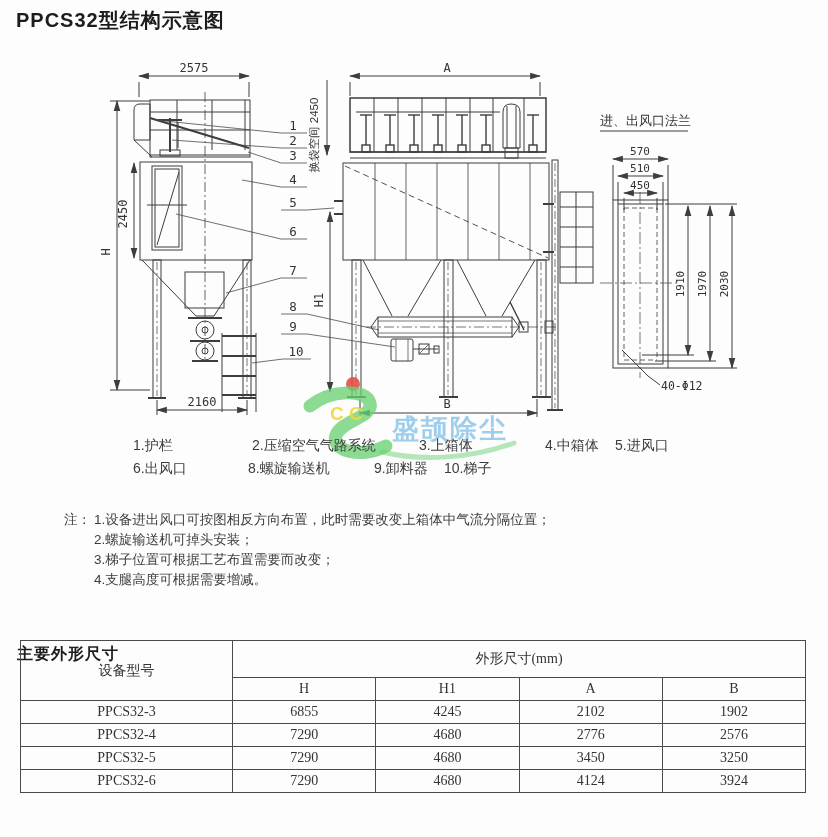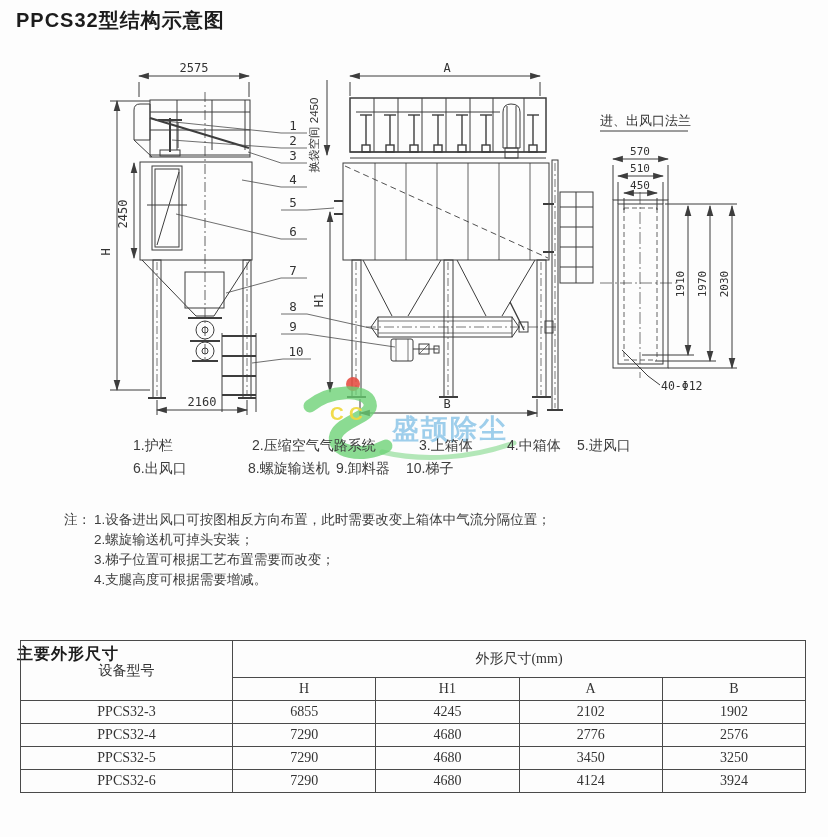--- a/index.html
+++ b/index.html
@@ -14,21 +14,21 @@
     left:16px;top:7px;font-size:20px;font-weight:bold;color:#1c1c1c;
     letter-spacing:1px;
   }
   #diagram-svg{left:0;top:0;z-index:1;}
   
   #legend{left:133px;top:434px;z-index:3;font-size:14px;color:#3c3c3c;}
   #legend .lrow{display:flex;height:23px;line-height:23px;}
   #legend .c1{width:80px;}
   #legend .c2{width:132px;margin-left:39px;}
   #legend .c3{width:88px;margin-left:35px;}
-  #legend .c4{width:70px;}
+  #legend .c4{width:70px;margin-left:38px;}
   #legend .c5{width:120px;}
   
   #notes{left:64px;top:510px;font-size:13.5px;color:#3c3c3c;line-height:20px;}
   #notes .nrow{display:flex;}
   #notes .nlabel{width:30px;flex:none;}
   #notes .nitems div{margin-bottom:0px;height:20px;}
   
   #table-heading{left:17px;top:644px;font-size:16px;font-weight:bold;color:#1c1c1c;letter-spacing:1px;}
   #dims-table{left:20px;top:640px;width:786px;border-collapse:collapse;table-layout:fixed;
     font-family:"Liberation Serif",serif;font-size:14px;color:#333;}

